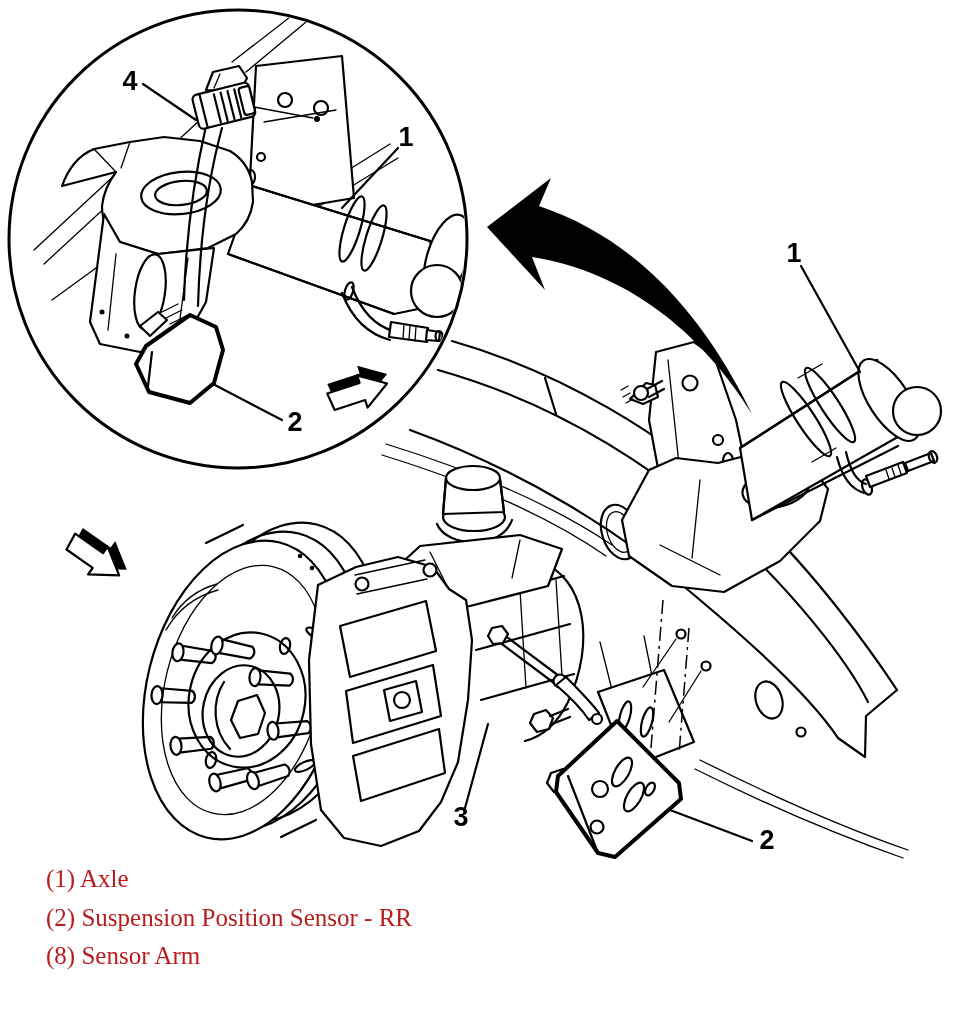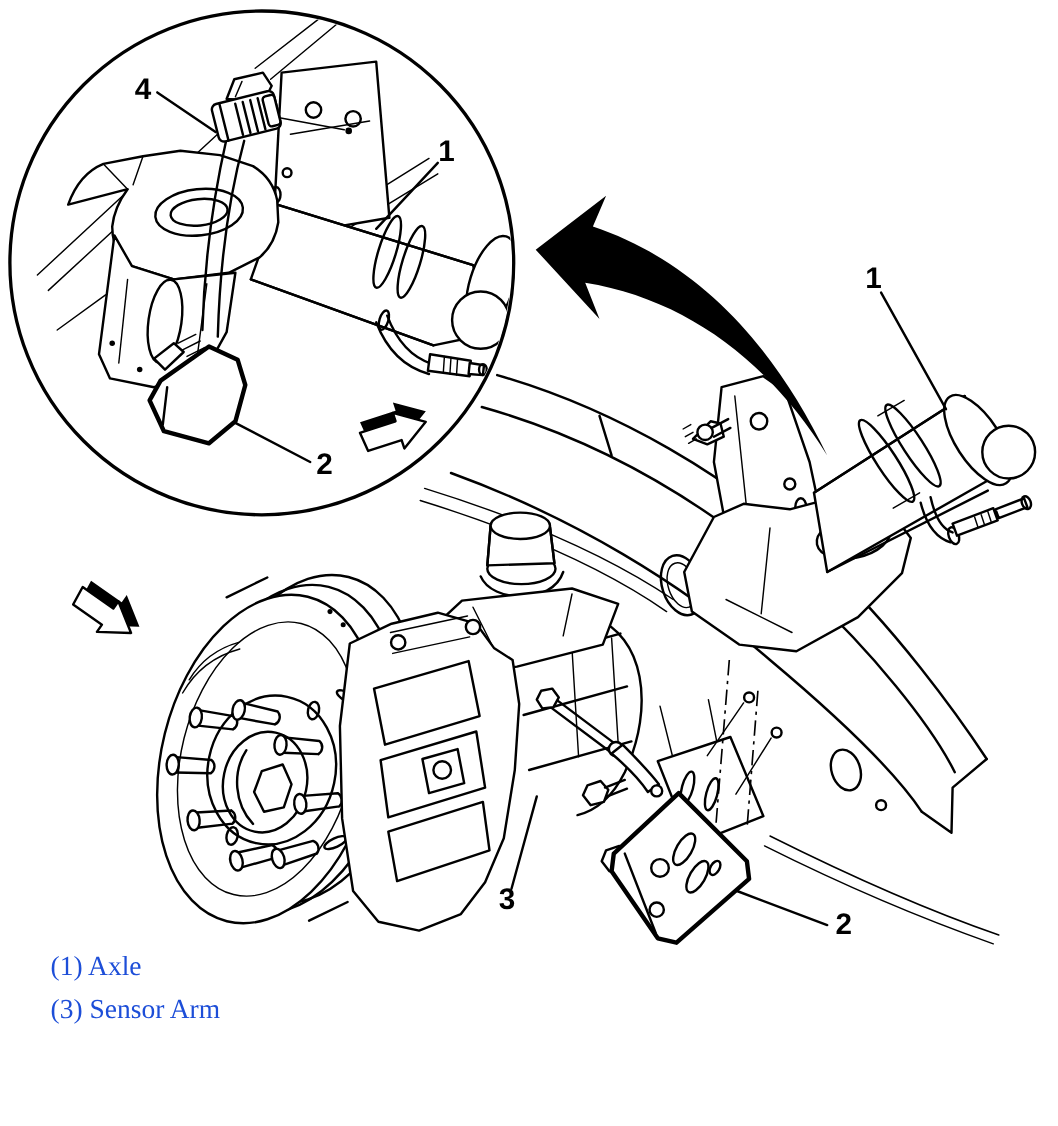--- a/index.html
+++ b/index.html
@@ -8,21 +8,21 @@
   #diagram-svg{position:absolute;left:0;top:0;}
   
   .s  {fill:none;stroke:#000;stroke-width:2.2;stroke-linecap:round;stroke-linejoin:round;}
   .sf {fill:#fff;stroke:#000;stroke-width:2.2;stroke-linecap:round;stroke-linejoin:round;}
   .thin{fill:none;stroke:#000;stroke-width:1.3;stroke-linecap:round;stroke-linejoin:round;}
   .thick{fill:#fff;stroke:#000;stroke-width:4;stroke-linecap:round;stroke-linejoin:round;}
   .blk{fill:#000;stroke:none;}
   .dashdot{fill:none;stroke:#000;stroke-width:1.5;stroke-dasharray:14 5 3 5;}
   text.callout{font-family:"Liberation Sans",sans-serif;font-weight:bold;font-size:27px;fill:#000;}
   #legend{position:absolute;left:46px;top:860px;}
-  .legend-line{font-family:"Liberation Serif",serif;font-size:25px;color:#1d4ed8;
+  .legend-line{font-family:"Liberation Serif",serif;font-size:25px;color:#b91c1c;
                line-height:38.5px;white-space:nowrap;}
 </style>
 </head>
 <body>
 
 <div id="page">
 
 <svg id="diagram-svg" width="962" height="1024" viewBox="0 0 962 1024" xmlns="http://www.w3.org/2000/svg">
 
   <defs>
@@ -337,16 +337,17 @@
       <path class="s" d="M 465,808 L 488,724" stroke-width="1.8"></path>
     </g>
     <text class="callout" x="794" y="262" text-anchor="middle">1</text>
     <text class="callout" x="767" y="849" text-anchor="middle">2</text>
     <text class="callout" x="461" y="826" text-anchor="middle">3</text>
   </g>
 </svg>
 
   <div id="legend">
     <div class="legend-line">(1) Axle</div>
-    <div class="legend-line">(3) Sensor Arm</div>
+    <div class="legend-line">(2) Suspension Position Sensor - RR</div>
+    <div class="legend-line">(8) Sensor Arm</div>
   </div>
 
 </div>
 
 </body></html>

